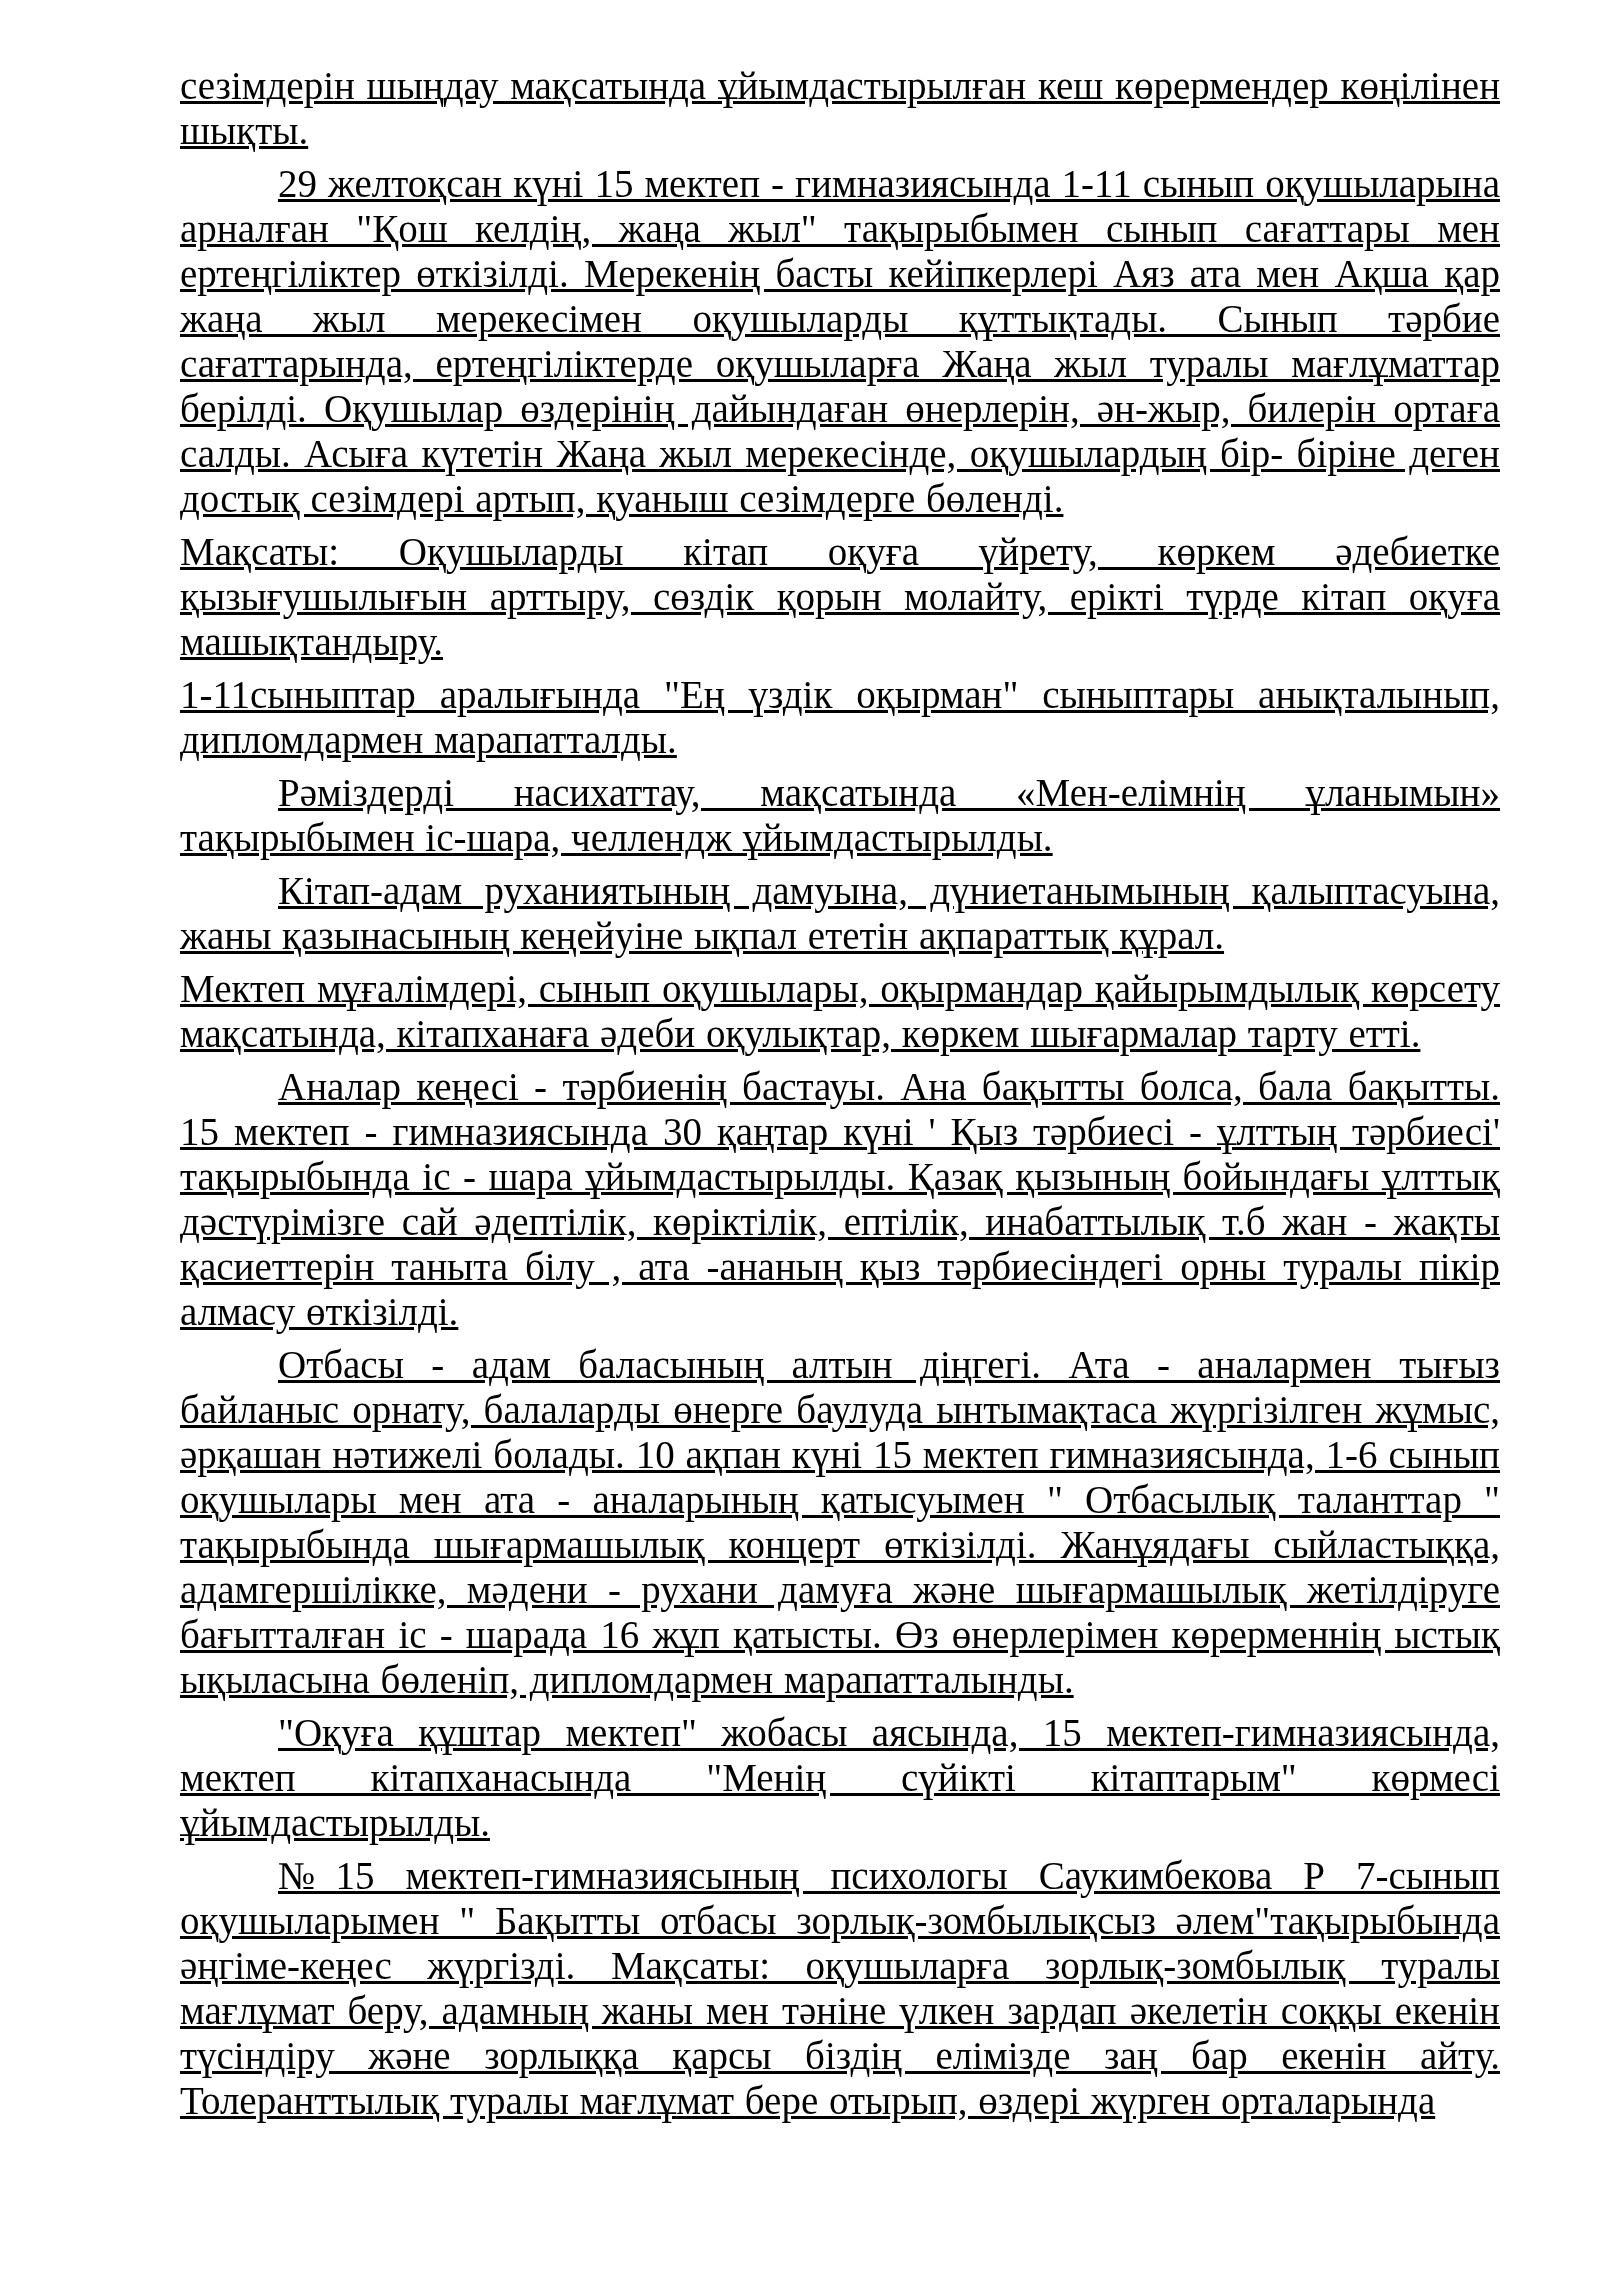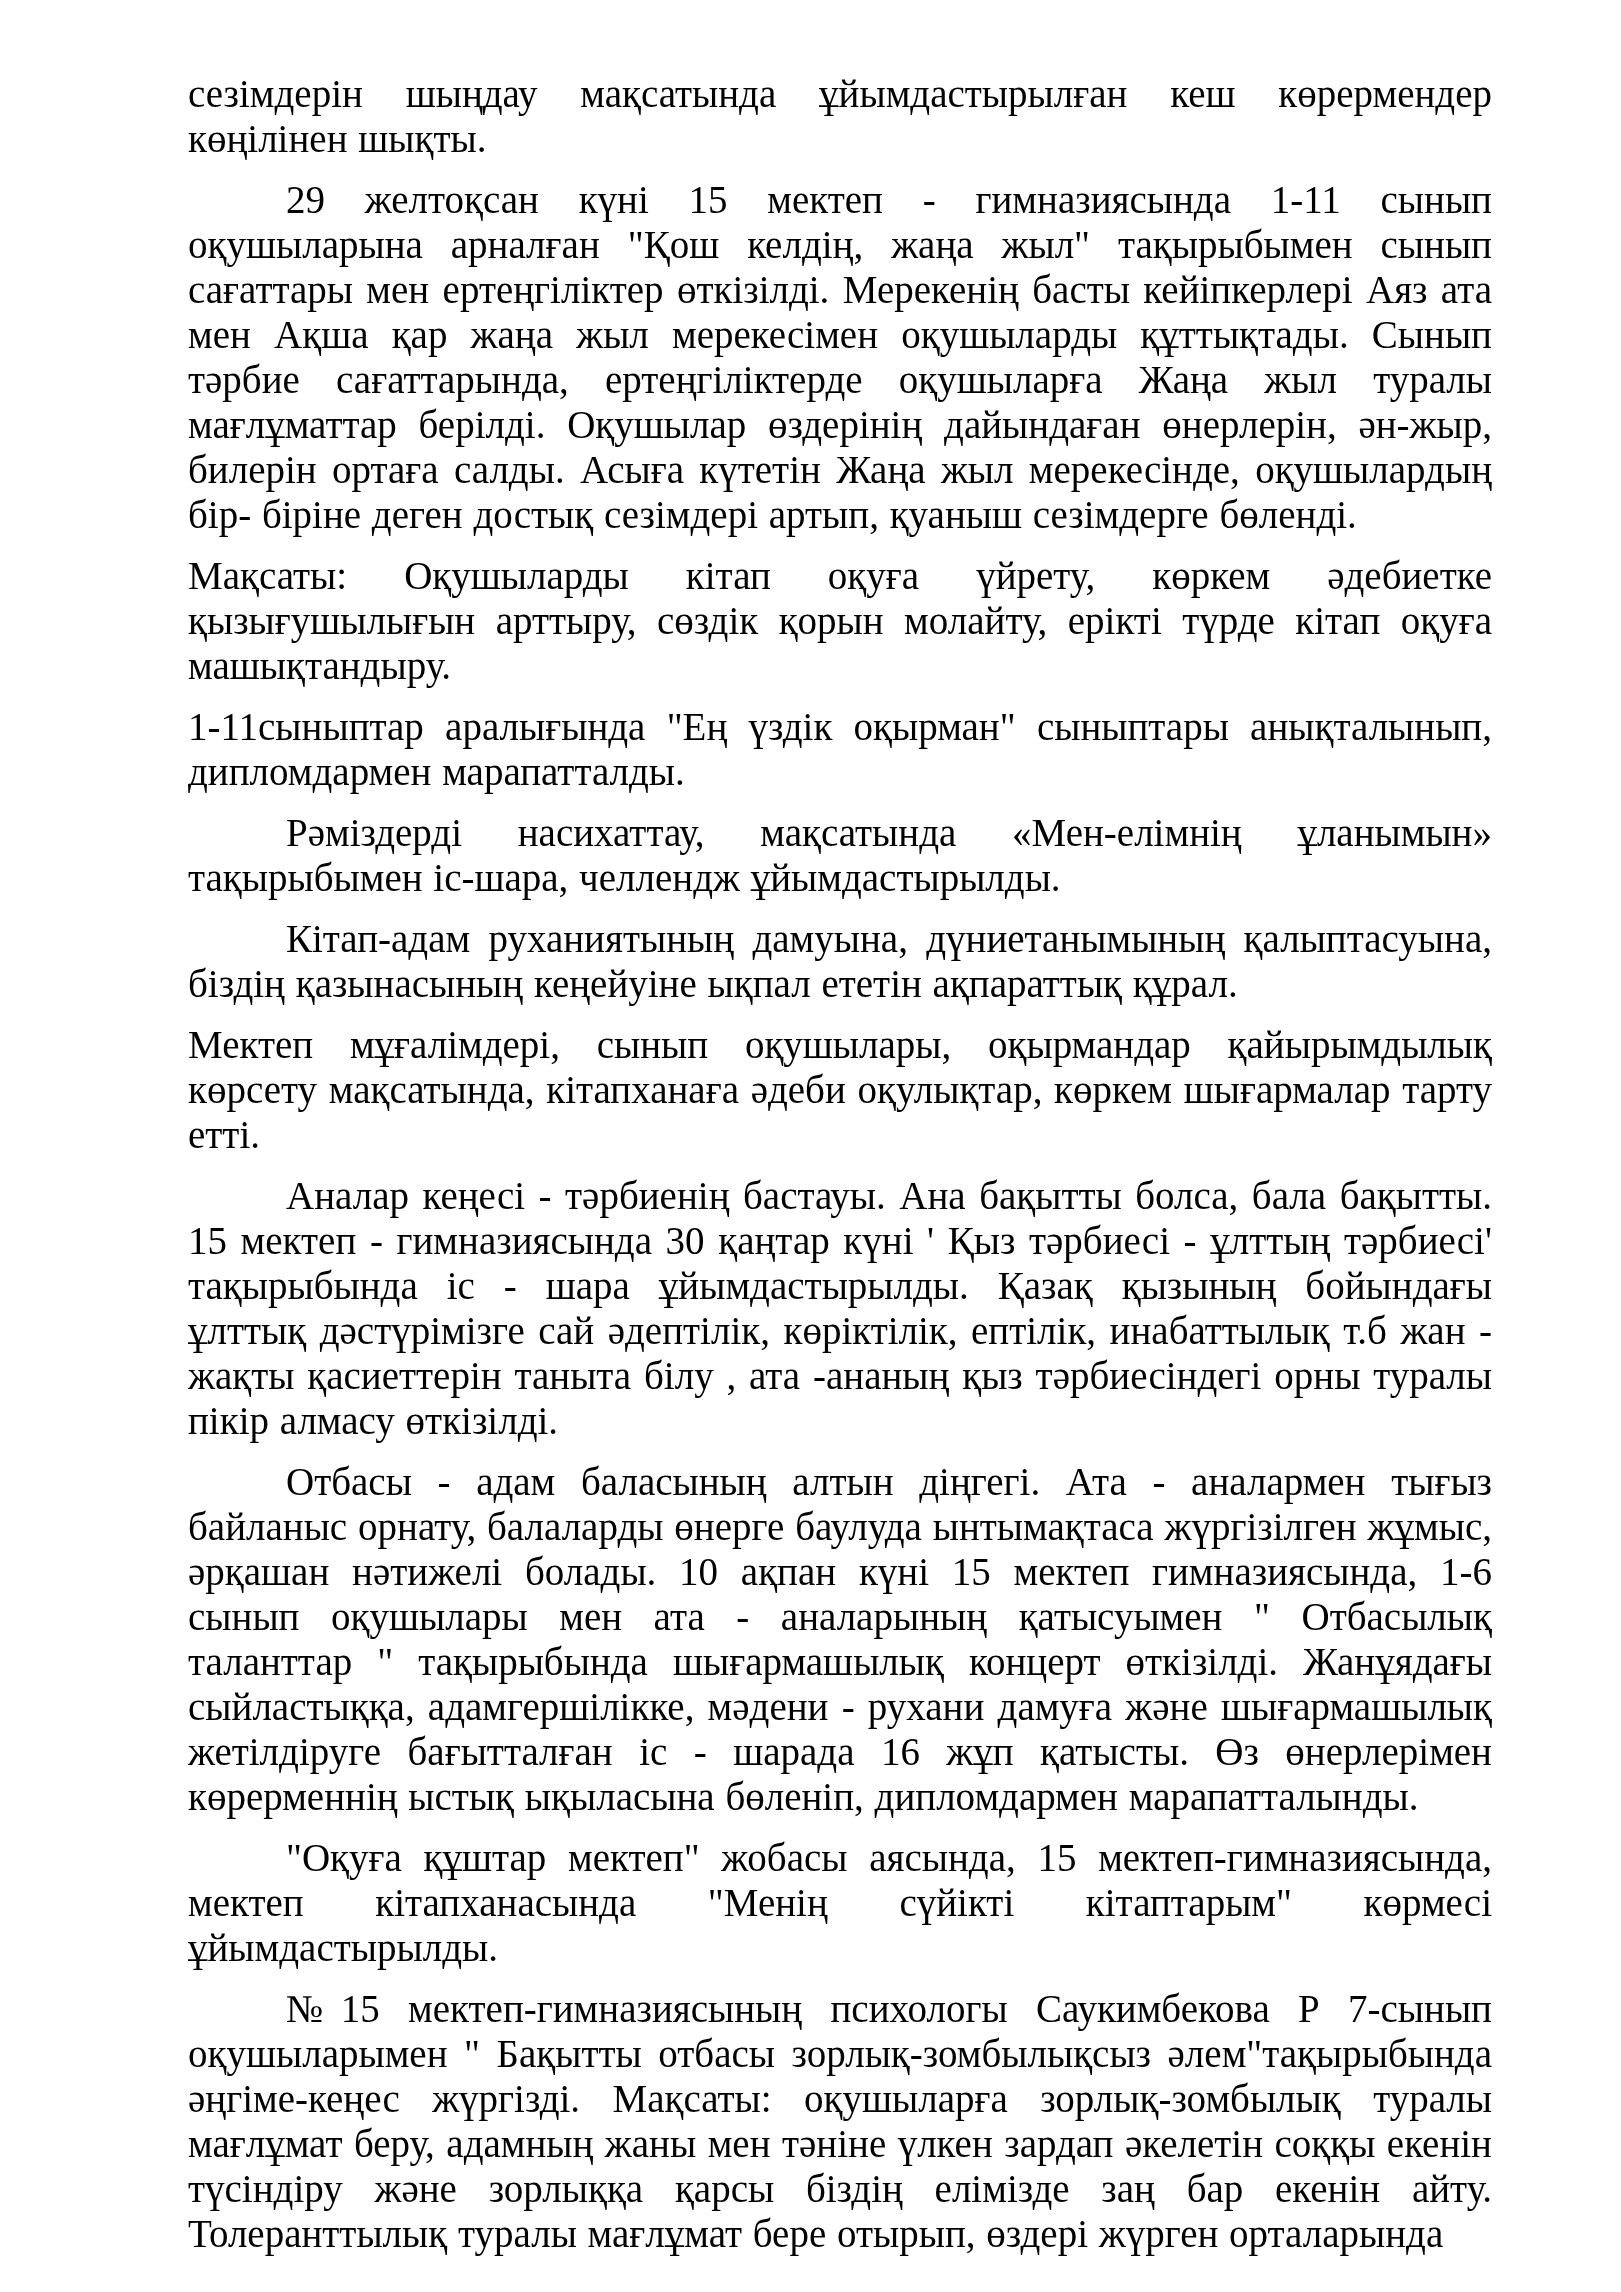--- a/index.html
+++ b/index.html
@@ -17,38 +17,39 @@
     width: 1621px;
     height: 2293px;
     padding: 55px 113px 0 172px;
     background: #ffffff;
     color: #000000;
     font-family: "Liberation Serif", "DejaVu Serif", serif;
     font-size: 39px;
     line-height: 45px;
   }
   .para {
-    margin: 16px;
+    margin: 8px;
     padding: 0;
     text-align: justify;
     word-spacing: 1px;
+    text-decoration: underline;
   }
   .para.indent {
     text-indent: 98px;
   }
 </style>
 </head>
 <body>
 
 <div class="page">
   <p class="para">сезімдерін шыңдау мақсатында ұйымдастырылған кеш көрермендер көңілінен шықты.</p>
   <p class="para indent">29 желтоқсан күні 15 мектеп - гимназиясында 1-11 сынып оқушыларына арналған "Қош келдің, жаңа жыл" тақырыбымен сынып сағаттары мен ертеңгіліктер өткізілді. Мерекенің басты кейіпкерлері Аяз ата мен Ақша қар жаңа жыл мерекесімен оқушыларды құттықтады. Сынып тәрбие сағаттарында, ертеңгіліктерде оқушыларға Жаңа жыл туралы мағлұматтар берілді. Оқушылар өздерінің дайындаған өнерлерін, ән-жыр, билерін ортаға салды. Асыға күтетін Жаңа жыл мерекесінде, оқушылардың бір- біріне деген достық сезімдері артып, қуаныш сезімдерге бөленді.</p>
   <p class="para">Мақсаты: Оқушыларды кітап оқуға үйрету, көркем әдебиетке қызығушылығын арттыру, сөздік қорын молайту, ерікті түрде кітап оқуға машықтандыру.</p>
   <p class="para">1-11сыныптар аралығында "Ең үздік оқырман" сыныптары анықталынып, дипломдармен марапатталды.</p>
   <p class="para indent">Рәміздерді насихаттау, мақсатында «Мен-елімнің ұланымын» тақырыбымен іс-шара, челлендж ұйымдастырылды.</p>
-  <p class="para indent">Кітап-адам руханиятының дамуына, дүниетанымының қалыптасуына, біздің қазынасының кеңейуіне ықпал ететін ақпараттық құрал.</p>
+  <p class="para indent">Кітап-адам руханиятының дамуына, дүниетанымының қалыптасуына, жаны қазынасының кеңейуіне ықпал ететін ақпараттық құрал.</p>
   <p class="para">Мектеп мұғалімдері, сынып оқушылары, оқырмандар қайырымдылық көрсету мақсатында, кітапханаға әдеби оқулықтар, көркем шығармалар тарту етті.</p>
   <p class="para indent">Аналар кеңесі - тәрбиенің бастауы. Ана бақытты болса, бала бақытты. 15 мектеп - гимназиясында 30 қаңтар күні ' Қыз тәрбиесі - ұлттың тәрбиесі' тақырыбында іс - шара ұйымдастырылды. Қазақ қызының бойындағы ұлттық дәстүрімізге сай әдептілік, көріктілік, ептілік, инабаттылық т.б жан - жақты қасиеттерін таныта білу , ата -ананың қыз тәрбиесіндегі орны туралы пікір алмасу өткізілді.</p>
   <p class="para indent">Отбасы - адам баласының алтын діңгегі. Ата - аналармен тығыз байланыс орнату, балаларды өнерге баулуда ынтымақтаса жүргізілген жұмыс, әрқашан нәтижелі болады. 10 ақпан күні 15 мектеп гимназиясында, 1-6 сынып оқушылары мен ата - аналарының қатысуымен " Отбасылық таланттар " тақырыбында шығармашылық концерт өткізілді. Жанұядағы сыйластыққа, адамгершілікке, мәдени - рухани дамуға және шығармашылық жетілдіруге бағытталған іс - шарада 16 жұп қатысты. Өз өнерлерімен көрерменнің ыстық ықыласына бөленіп, дипломдармен марапатталынды.</p>
   <p class="para indent">"Оқуға құштар мектеп" жобасы аясында, 15 мектеп-гимназиясында, мектеп кітапханасында "Менің сүйікті кітаптарым" көрмесі ұйымдастырылды.</p>
   <p class="para indent">№15 мектеп-гимназиясының психологы Саукимбекова Р 7-сынып оқушыларымен " Бақытты отбасы зорлық-зомбылықсыз әлем"тақырыбында әңгіме-кеңес жүргізді. Мақсаты: оқушыларға зорлық-зомбылық туралы мағлұмат беру, адамның жаны мен тәніне үлкен зардап әкелетін соққы екенін түсіндіру және зорлыққа қарсы біздің елімізде заң бар екенін айту. Толеранттылық туралы мағлұмат бере отырып, өздері жүрген орталарында</p>
 </div>
 
 
 </body></html>

